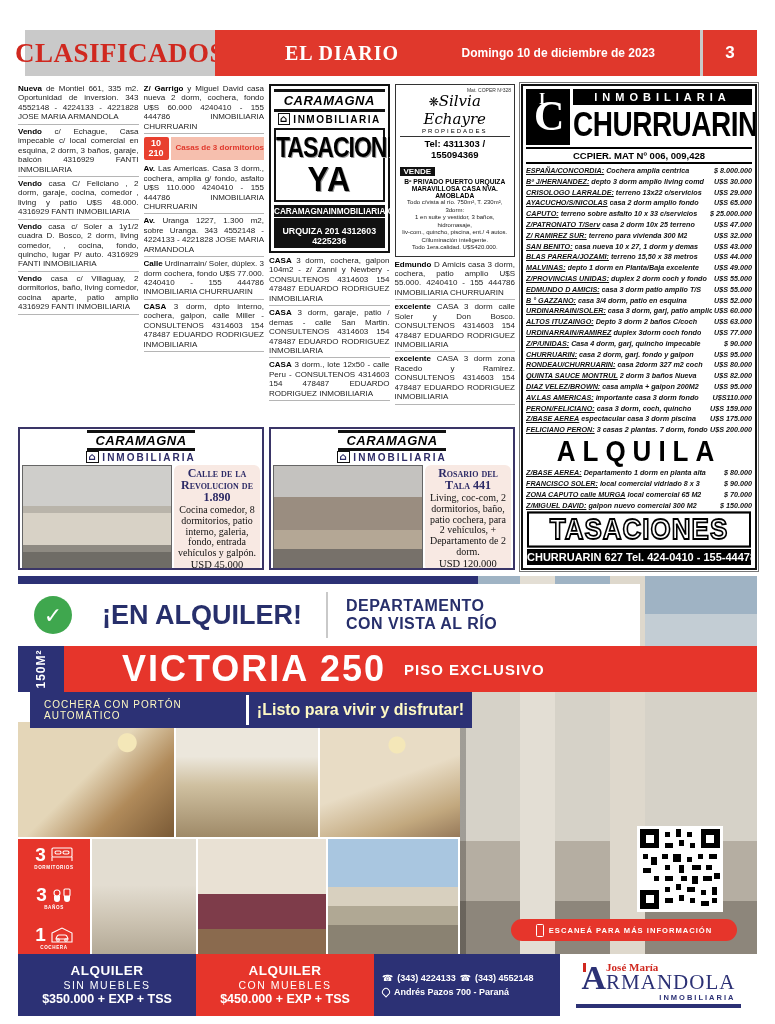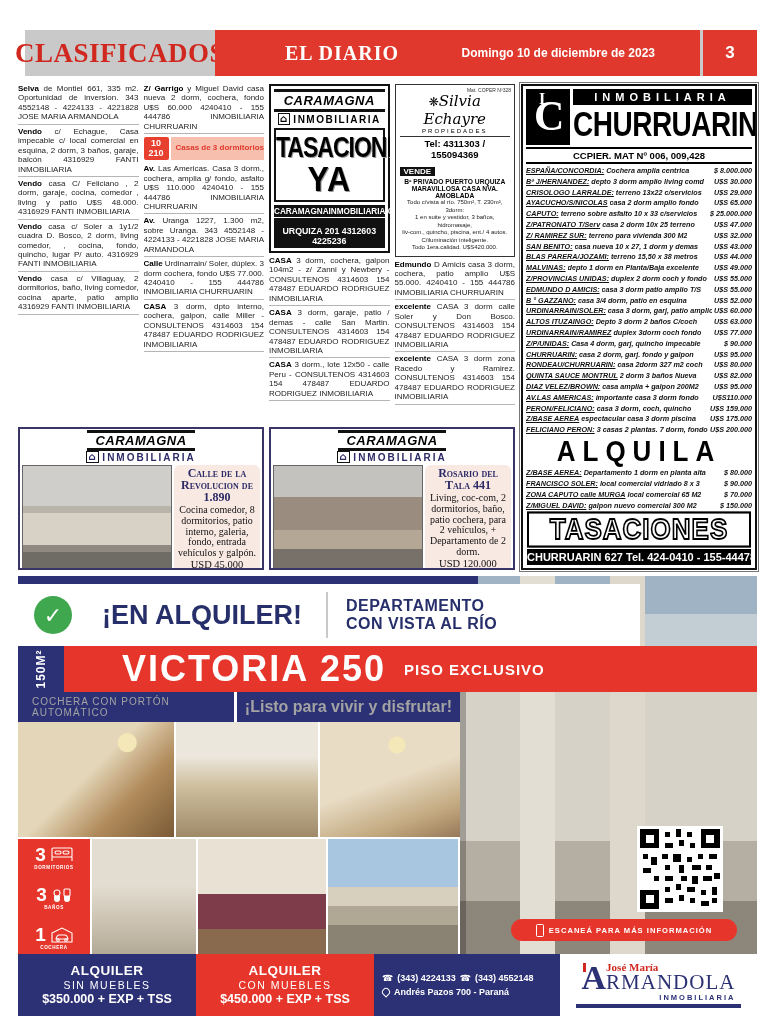--- a/index.html
+++ b/index.html
@@ -94,21 +94,21 @@
   .v-white-bar { position:absolute; top:8px; left:0; width:622px; height:62px; background:#fff; display:flex; align-items:center; z-index:2; }
   .v-check { width:38px; height:38px; background:#3fa74e; border-radius:50%; color:#fff; font-family:"DejaVu Sans",sans-serif; font-size:22px; font-weight:bold; display:flex; align-items:center; justify-content:center; margin-left:16px; flex:none; }
   .v-alq { color:#272f6b; font-weight:900; font-size:27px; margin-left:30px; white-space:nowrap; }
   .v-div { width:2px; height:46px; background:#c9c9c9; margin:0 18px 0 24px; flex:none; }
   .v-depto { color:#272f6b; font-weight:bold; font-size:16px; line-height:1.12; letter-spacing:.5px; }
   .v-red-banner { position:absolute; top:70px; left:0; width:739px; height:46px; background:#e6352b; display:flex; align-items:center; z-index:2; }
   .v-size-box { width:46px; height:100%; background:#2c3175; color:#fff; display:flex; align-items:center; justify-content:center; flex:none; }
   .v-size-box span { transform:rotate(-90deg); font-weight:900; font-size:12px; white-space:nowrap; letter-spacing:1px; }
   .v-name { color:#fff; font-weight:900; font-size:36px; letter-spacing:2px; margin-left:58px; white-space:nowrap; }
   .v-sub { color:#fff; font-weight:bold; font-size:15px; margin-left:18px; letter-spacing:1px; white-space:nowrap; }
-  .v-navy-bar { position:absolute; top:116px; left:0; width:442px; height:30px; background:#2c3175; color:#a3a3a3; display:flex; align-items:center; z-index:2; }
+  .v-navy-bar { position:absolute; top:116px; left:12px; width:442px; height:36px; background:#2c3175; color:#fef9c3; display:flex; align-items:center; z-index:2; }
   .v-nb-left { font-size:10px; letter-spacing:1px; padding-left:14px; }
   .v-nb-div { width:3px; height:30px; background:#fff; margin-left:auto; }
   .v-nb-right { font-size:16px; font-weight:bold; padding:0 8px; white-space:nowrap; }
   .v-grid { position:absolute; top:146px; left:0; width:442px; height:232px; background:#fff; }
   .v-row { display:flex; gap:2px; height:115px; margin-bottom:2px; }
   .v-ph { flex:none; }
   .ph-living1 { width:156px; background:radial-gradient(circle at 70% 18%,#f4e7b8 0 9px,transparent 10px),linear-gradient(135deg,#e4d6b8 0 45%,#b08a5a 70%,#7a5a36); }
   .ph-kitchen { width:142px; background:linear-gradient(180deg,#ece7dc 0 30%,#cfc0a0 55%,#9f8a68); }
   .ph-living2 { width:140px; background:radial-gradient(circle at 55% 20%,#f4e7b8 0 8px,transparent 9px),linear-gradient(160deg,#e8dcc5 0 50%,#c2a87e 80%,#96795a); }
   .ph-bath { width:104px; background:linear-gradient(180deg,#e3ddd1 0 40%,#cdc4b3 70%,#b3a996); }
@@ -160,21 +160,21 @@
       <span>3</span>
     </div>
   </header>
 
   <div class="content">
     <div class="left-zone">
       <div class="cols">
 
         <div class="col">
 
-            <p class="ad"><b>Selva</b><span> de Montiel 661, 335 m2. Oportunidad de inversion. 343 4552148 - 4224133 - 4221828 JOSE MARIA ARMANDOLA</span></p>
+            <p class="ad"><b>Nueva</b><span> de Montiel 661, 335 m2. Oportunidad de inversion. 343 4552148 - 4224133 - 4221828 JOSE MARIA ARMANDOLA</span></p>
 
             <p class="ad"><b>Vendo</b><span> c/ Echague, Casa impecable c/ local comercial en esquina, 2 dorm, 3 baños, garaje, balcón 4316929 FANTI INMOBILIARIA</span></p>
 
             <p class="ad"><b>Vendo</b><span> casa C/ Feliciano , 2 dorm, garaje, cocina, comedor , living y patio U$S 48.000. 4316929 FANTI INMOBILIARIA</span></p>
 
             <p class="ad"><b>Vendo</b><span> casa c/ Soler a 1y1/2 cuadra D. Bosco, 2 dorm, living comedor, , cocina, fondo, quincho, lugar P/ auto. 4316929 FANTI INMOBILIARIA</span></p>
 
             <p class="ad"><b>Vendo</b><span> casa c/ Villaguay, 2 dormitorios, baño, living comedor, cocina aparte, patio amplio 4316929 FANTI INMOBILIARIA</span></p>
           </div>
 

